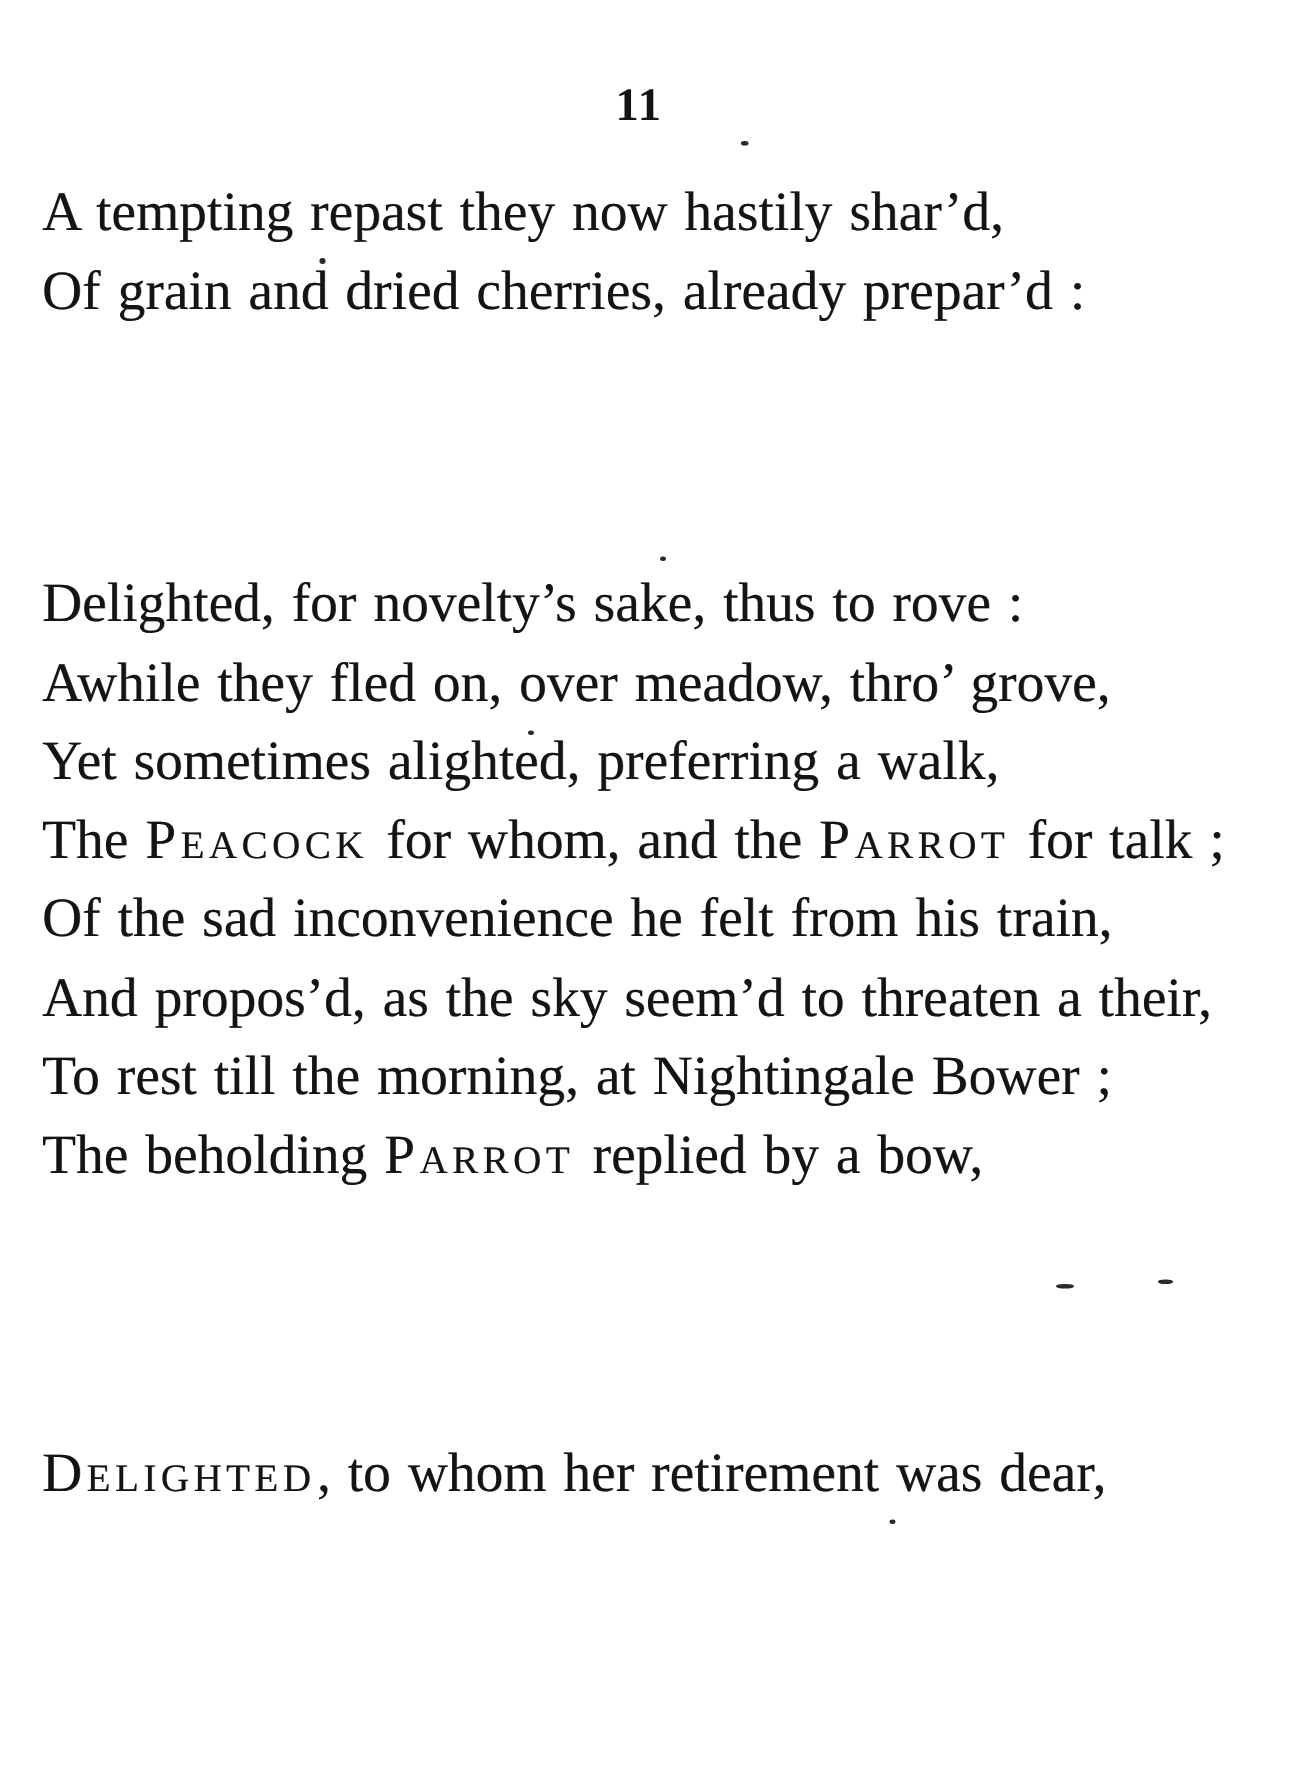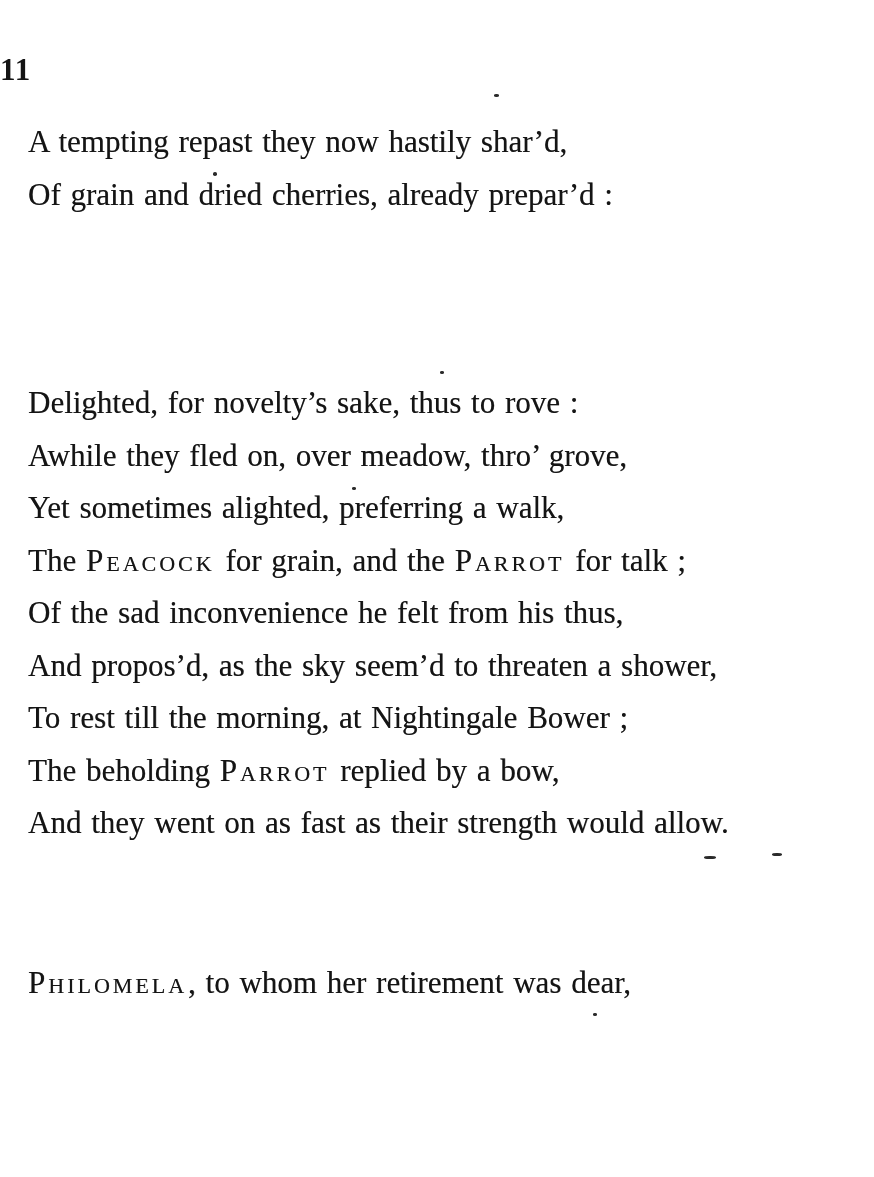--- a/index.html
+++ b/index.html
@@ -14,36 +14,36 @@
     background: #ffffff;
     color: #141414;
     font-family: "Liberation Serif", serif;
     overflow: hidden;
   }
   .page-number {
     position: absolute;
     top: 53px;
     left: 0;
     right: 22px;
-    text-align: left;
+    text-align: center;
     font-size: 31px;
     font-weight: bold;
     letter-spacing: 1px;
     line-height: 1.1;
   }
   .stanza {
     position: absolute;
     left: 28px;
     right: 6px;
   }
   #poem .stanza:nth-child(1) { top: 116px; }
   #poem .stanza:nth-child(2) { top: 377px; }
   #poem .stanza:nth-child(3) { top: 957px; }
   .line {
-    font-size: 31px;
+    font-size: 37px;
     line-height: 52.5px;
     white-space: nowrap;
     word-spacing: 2px;
     text-shadow: 0.3px 0.3px 0 rgba(20,20,20,0.55);
   }
   .sc {
     font-variant: small-caps;
     letter-spacing: 3px;
     margin-right: 1px;
   }
@@ -60,29 +60,28 @@
   <div class="page-number">11</div>
   <div id="poem">
       <div class="stanza">
         <div class="line"><span>A tempting repast they now hastily shar’d,</span></div>
         <div class="line"><span>Of grain and dried cherries, already prepar’d :</span></div>
       </div>
       <div class="stanza">
         <div class="line"><span>Delighted, for novelty’s sake, thus to rove :</span></div>
         <div class="line"><span>Awhile they fled on, over meadow, thro’ grove,</span></div>
         <div class="line"><span>Yet sometimes alighted, preferring a walk,</span></div>
-        <div class="line"><span>The </span><span class="sc">Peacock</span><span> for grain, and the </span><span class="sc">Parrot</span><span> for talk ;</span></div>
-        <div class="line"><span>Of the sad inconvenience he felt from his thus,</span></div>
-        <div class="line"><span>And propos’d, as the sky seem’d to threaten a shower,</span></div>
+        <div class="line"><span>The </span><span class="sc">Peacock</span><span> for whom, and the </span><span class="sc">Parrot</span><span> for talk ;</span></div>
+        <div class="line"><span>Of the sad inconvenience he felt from his train,</span></div>
+        <div class="line"><span>And propos’d, as the sky seem’d to threaten a their,</span></div>
         <div class="line"><span>To rest till the morning, at Nightingale Bower ;</span></div>
         <div class="line"><span>The beholding </span><span class="sc">Parrot</span><span> replied by a bow,</span></div>
-        <div class="line"><span>And they went on as fast as their strength would allow.</span></div>
       </div>
       <div class="stanza">
-        <div class="line"><span class="sc">Philomela</span><span>, to whom her retirement was dear,</span></div>
+        <div class="line"><span class="sc">Delighted</span><span>, to whom her retirement was dear,</span></div>
       </div>
     </div>
   <div id="artifacts">
       <div class="speck" style="left: 494px; top: 94px; width: 5px; height: 3px;"></div>
       <div class="speck" style="left: 213px; top: 172px; width: 4px; height: 4px;"></div>
       <div class="speck" style="left: 440px; top: 371px; width: 4px; height: 3px;"></div>
       <div class="speck" style="left: 352px; top: 487px; width: 4px; height: 3px;"></div>
       <div class="speck" style="left: 704px; top: 856px; width: 12px; height: 3px;"></div>
       <div class="speck" style="left: 772px; top: 853px; width: 10px; height: 3px;"></div>
       <div class="speck" style="left: 593px; top: 1013px; width: 4px; height: 3px;"></div>

